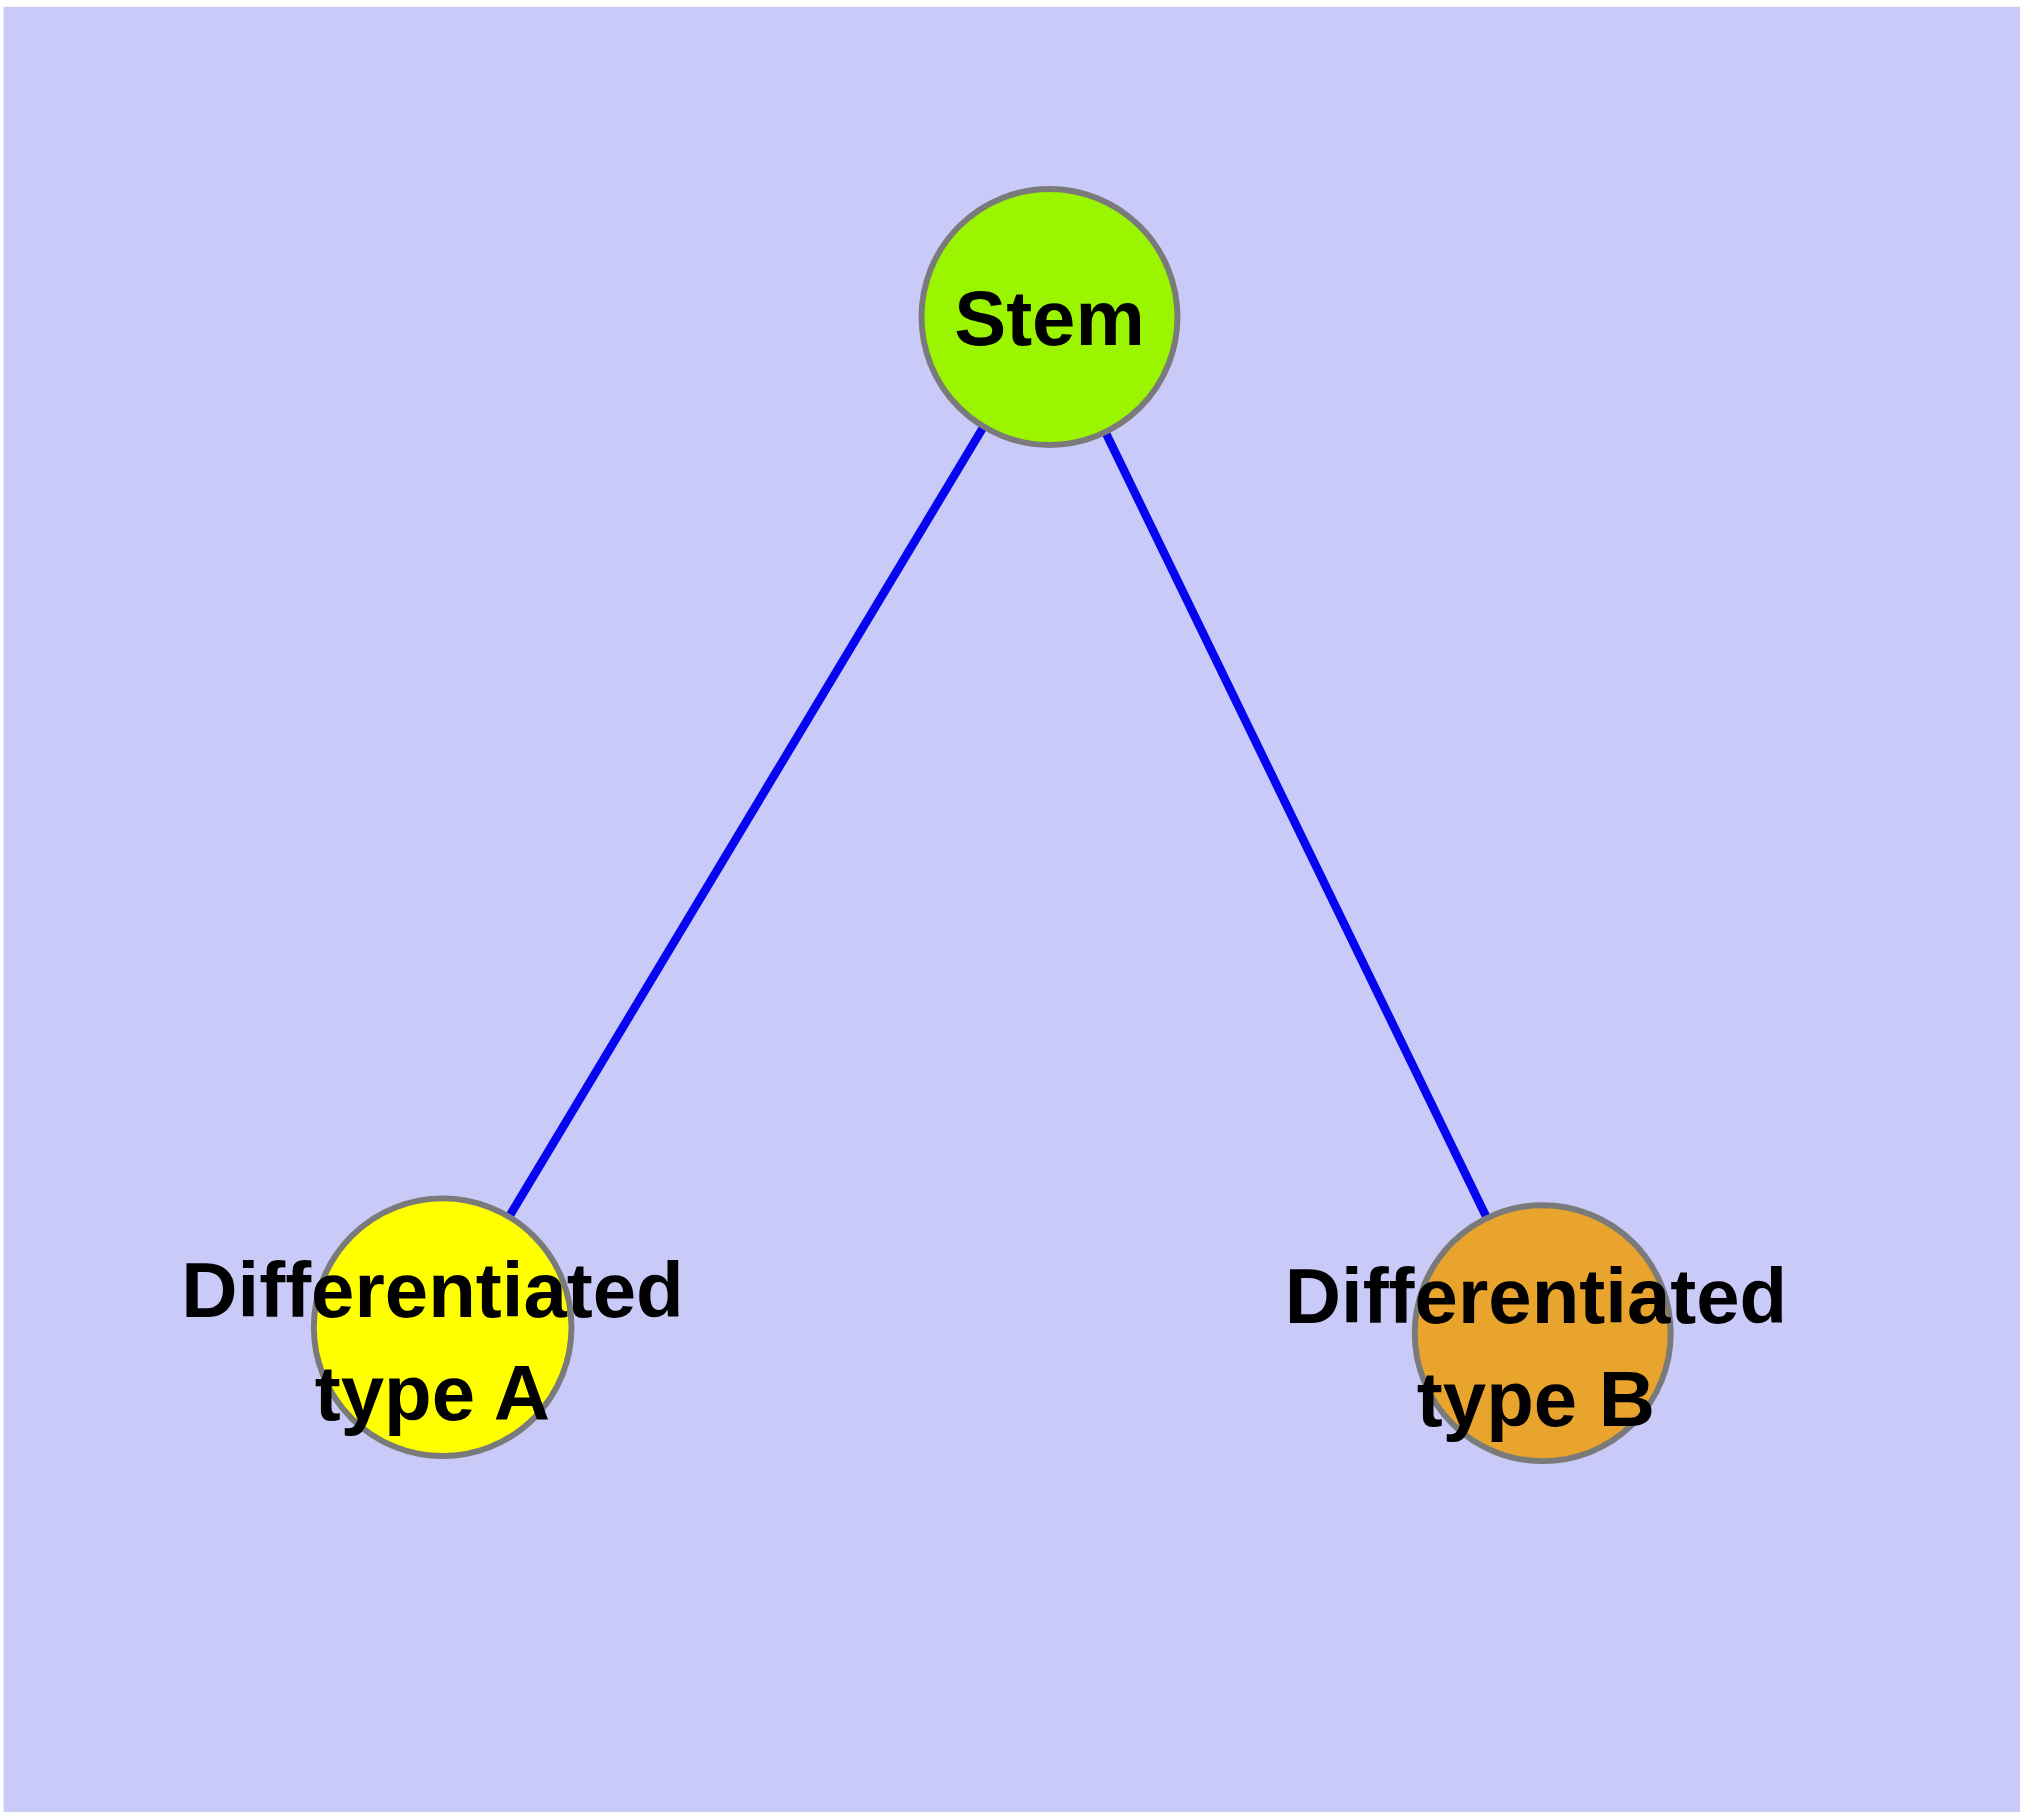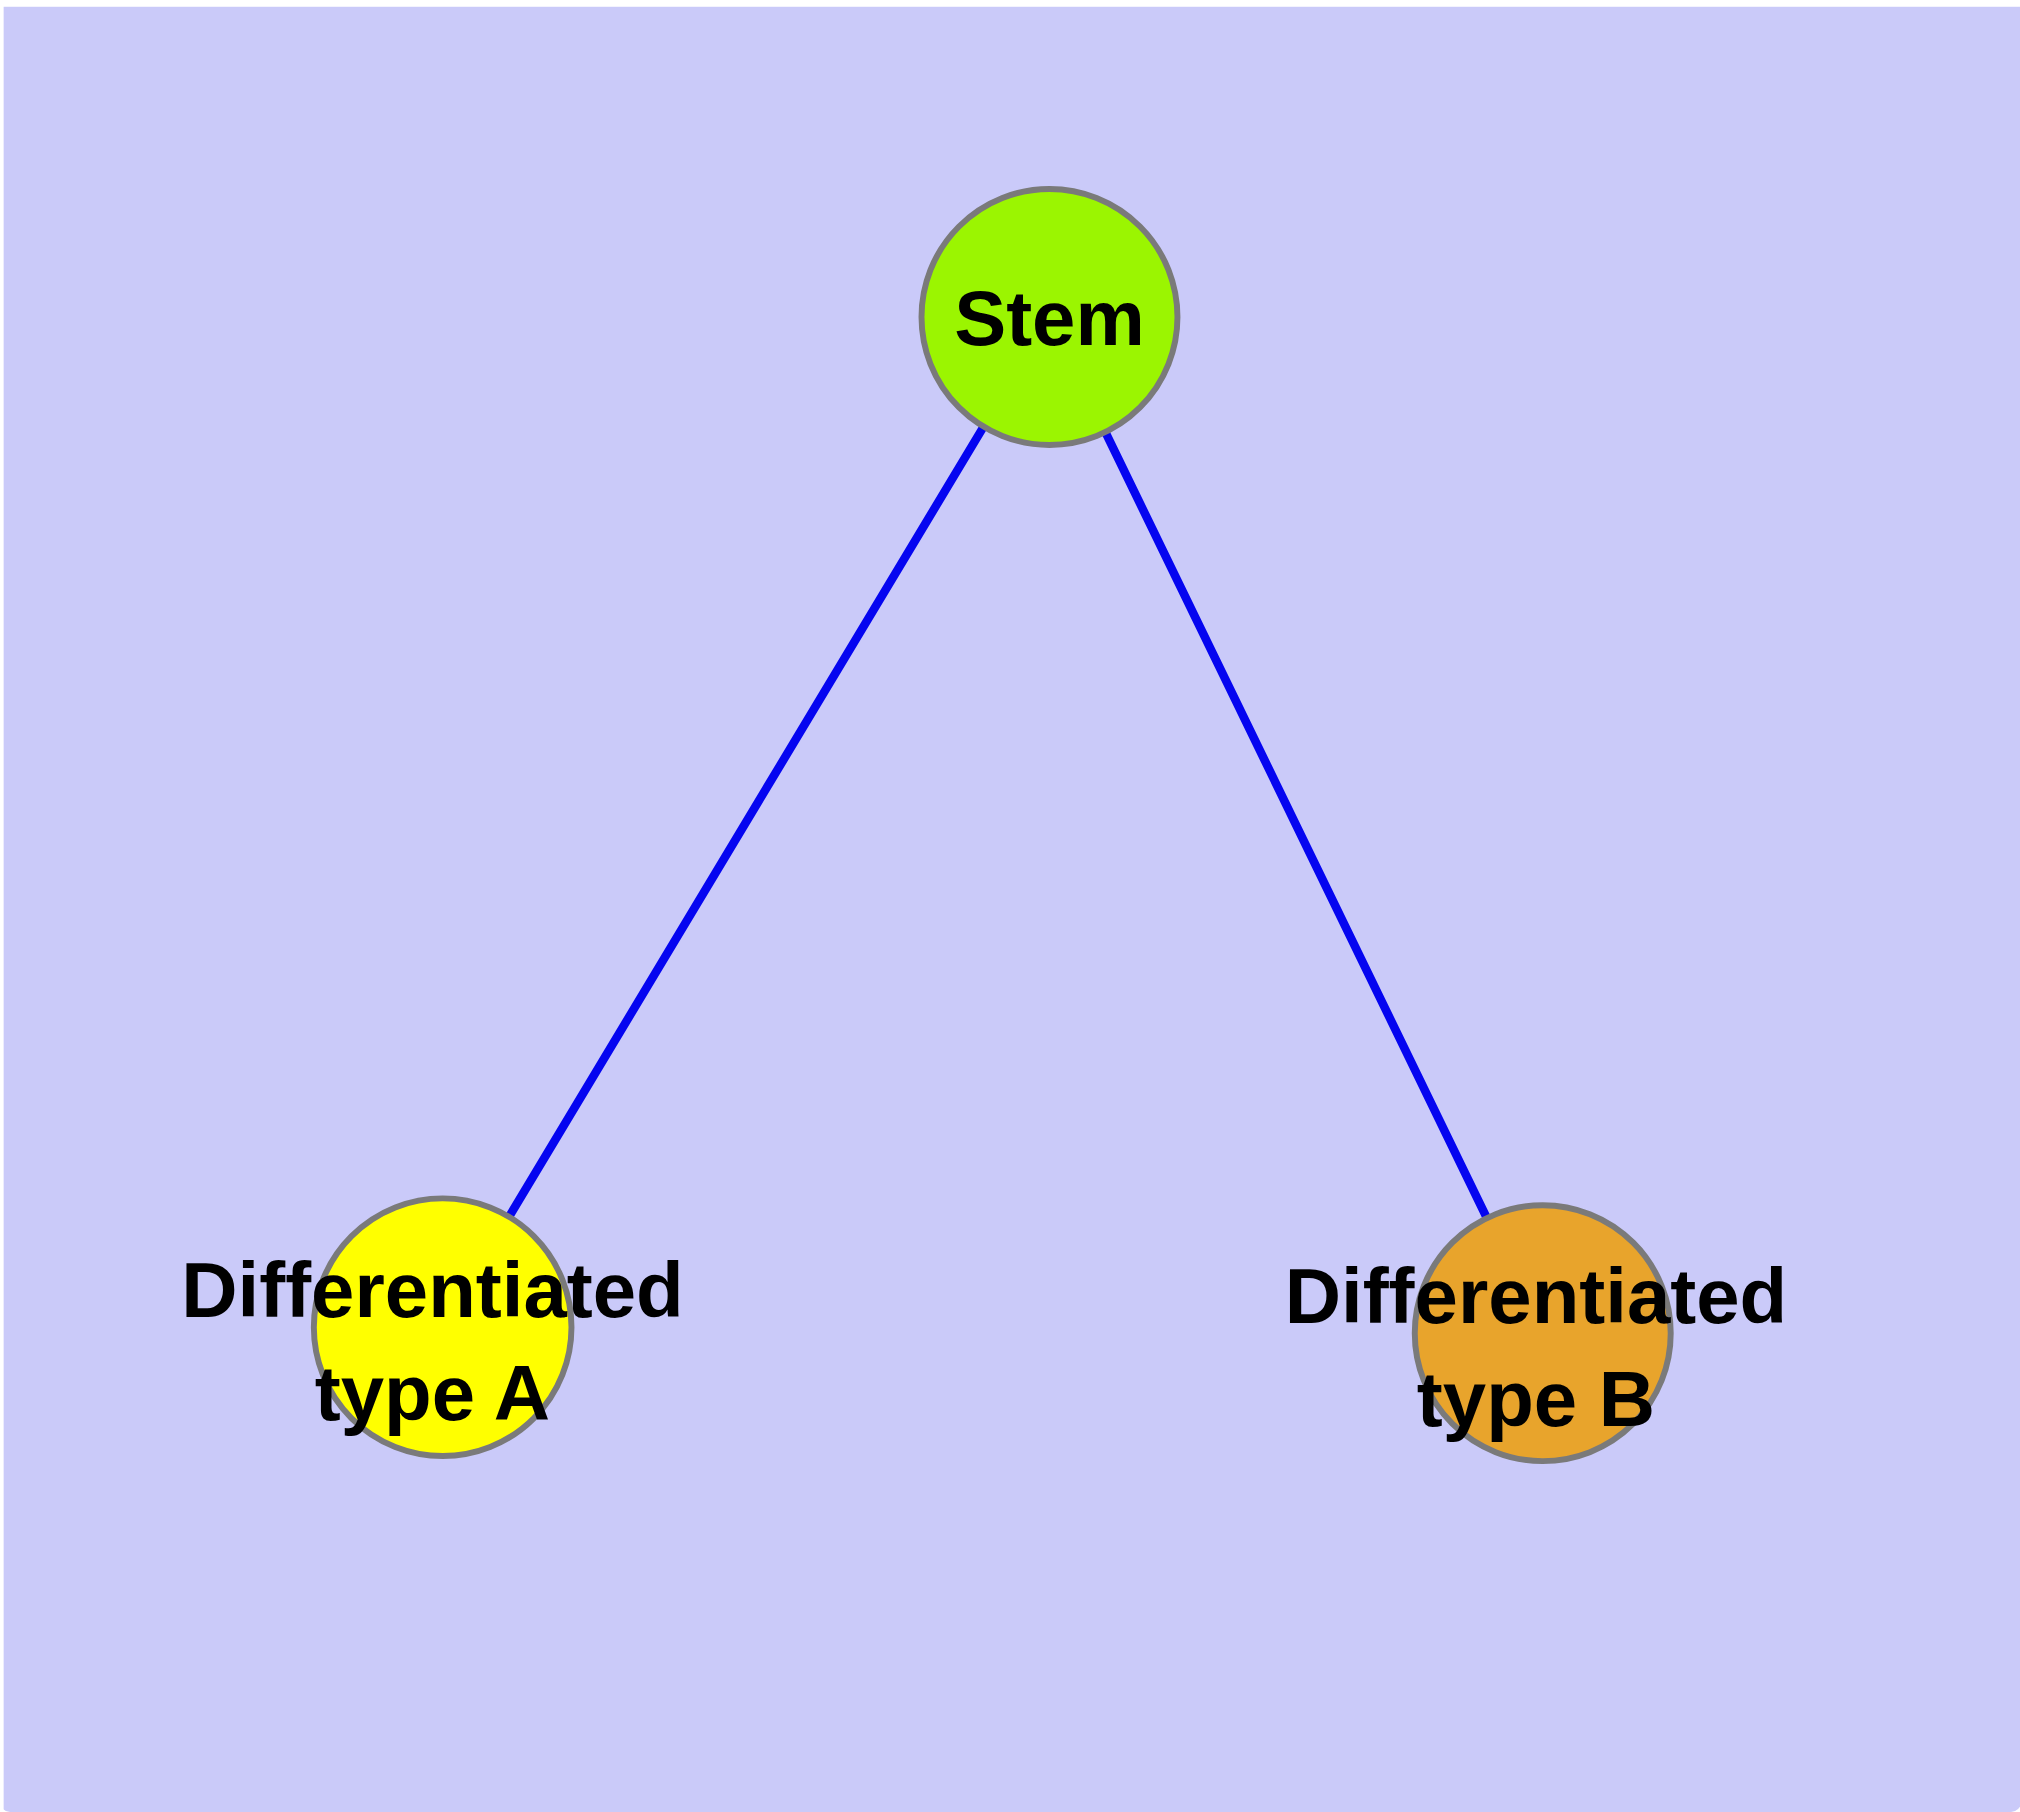--- a/index.html
+++ b/index.html
@@ -6,21 +6,20 @@
     margin: 0;
     padding: 0;
     background: #ffffff;
   }
   .stage {
     position: relative;
     width: 2021px;
     height: 1812px;
     background: #ffffff;
     overflow: hidden;
-    border-radius: 10px;
   }
   svg.diagram {
     display: block;
     width: 2021px;
     height: 1812px;
   }
   .edge {
     stroke-width: 10;
     stroke-linecap: round;
     fill: none;

